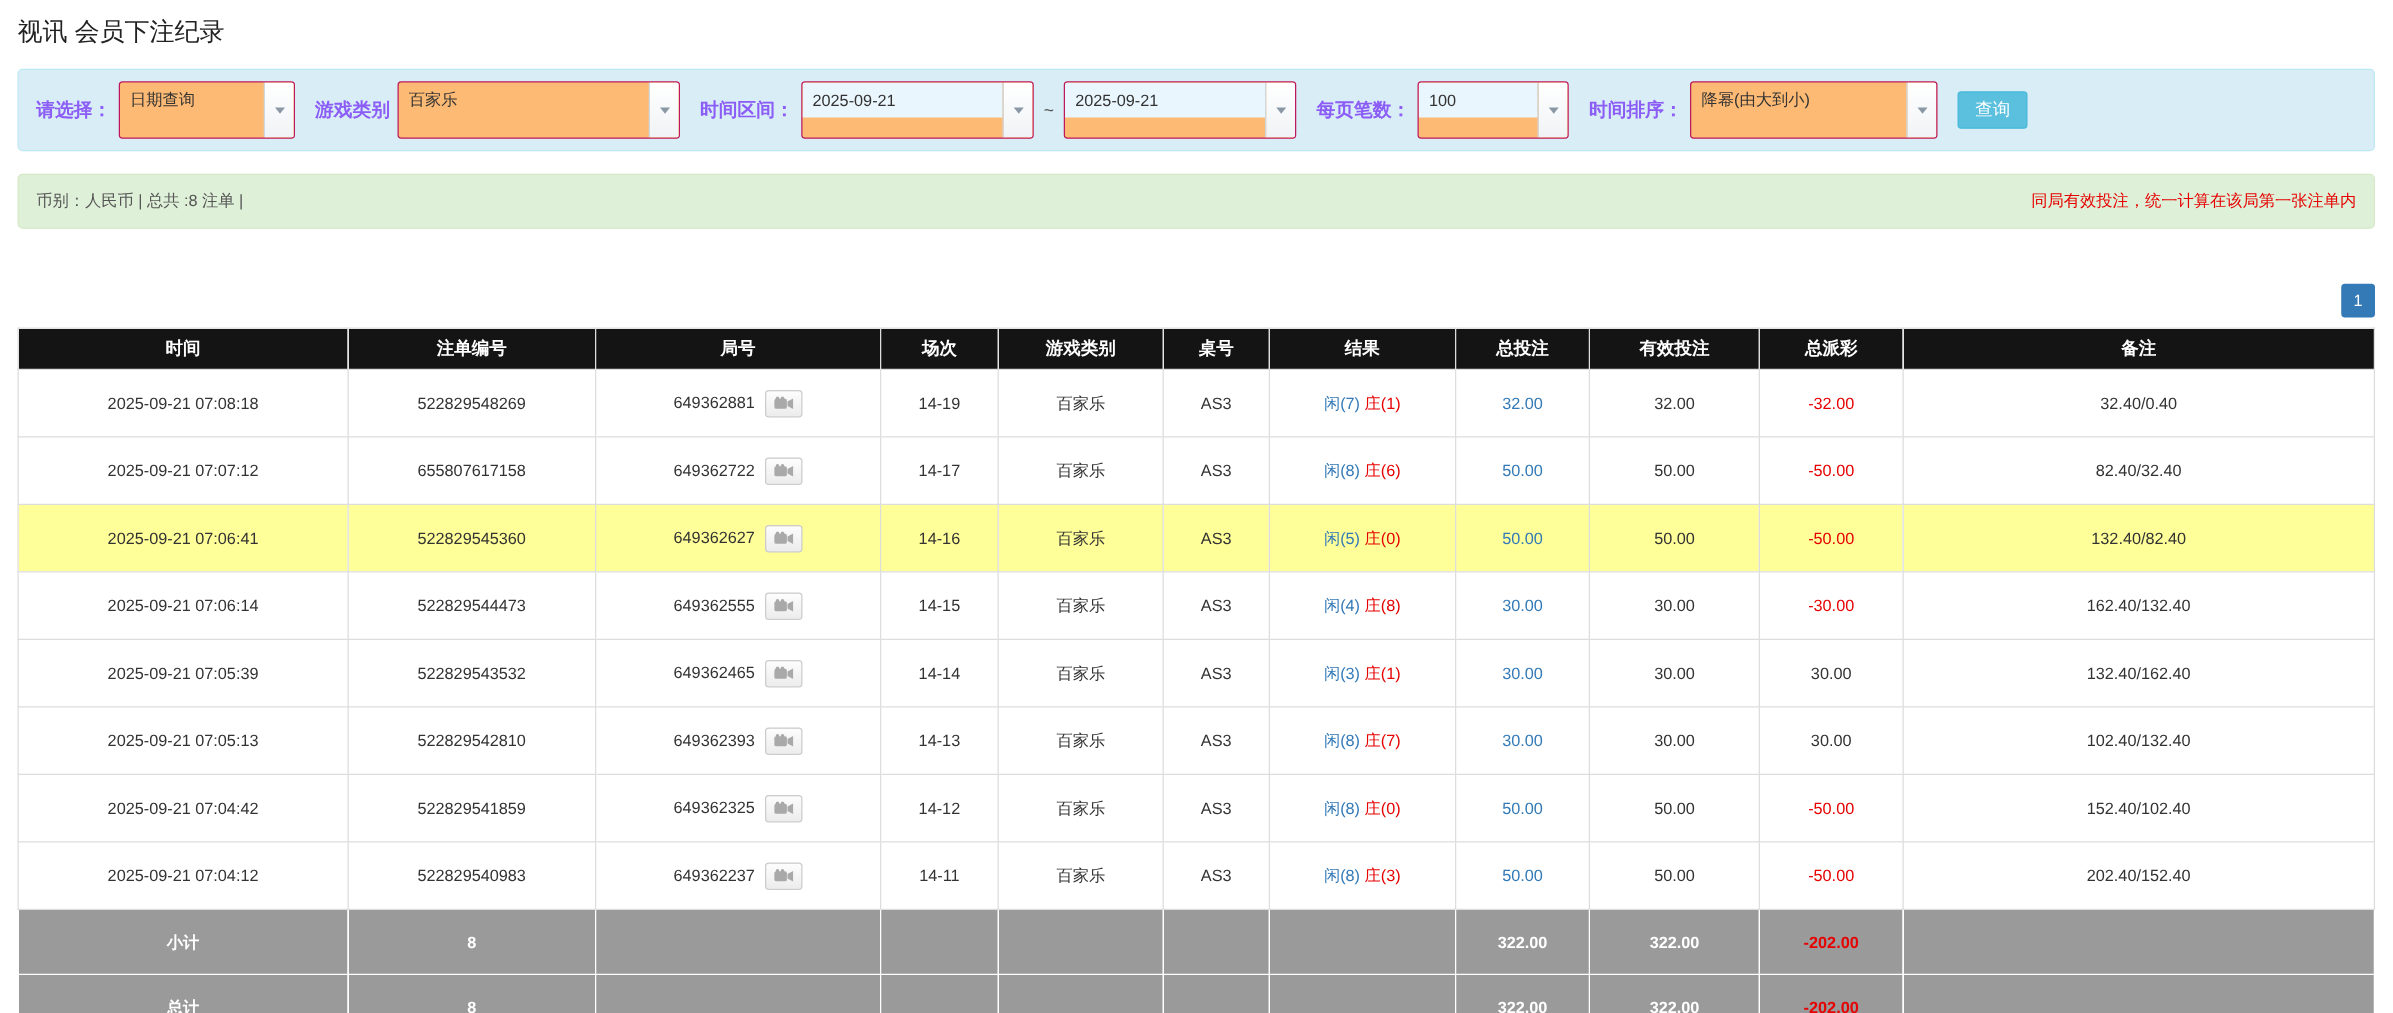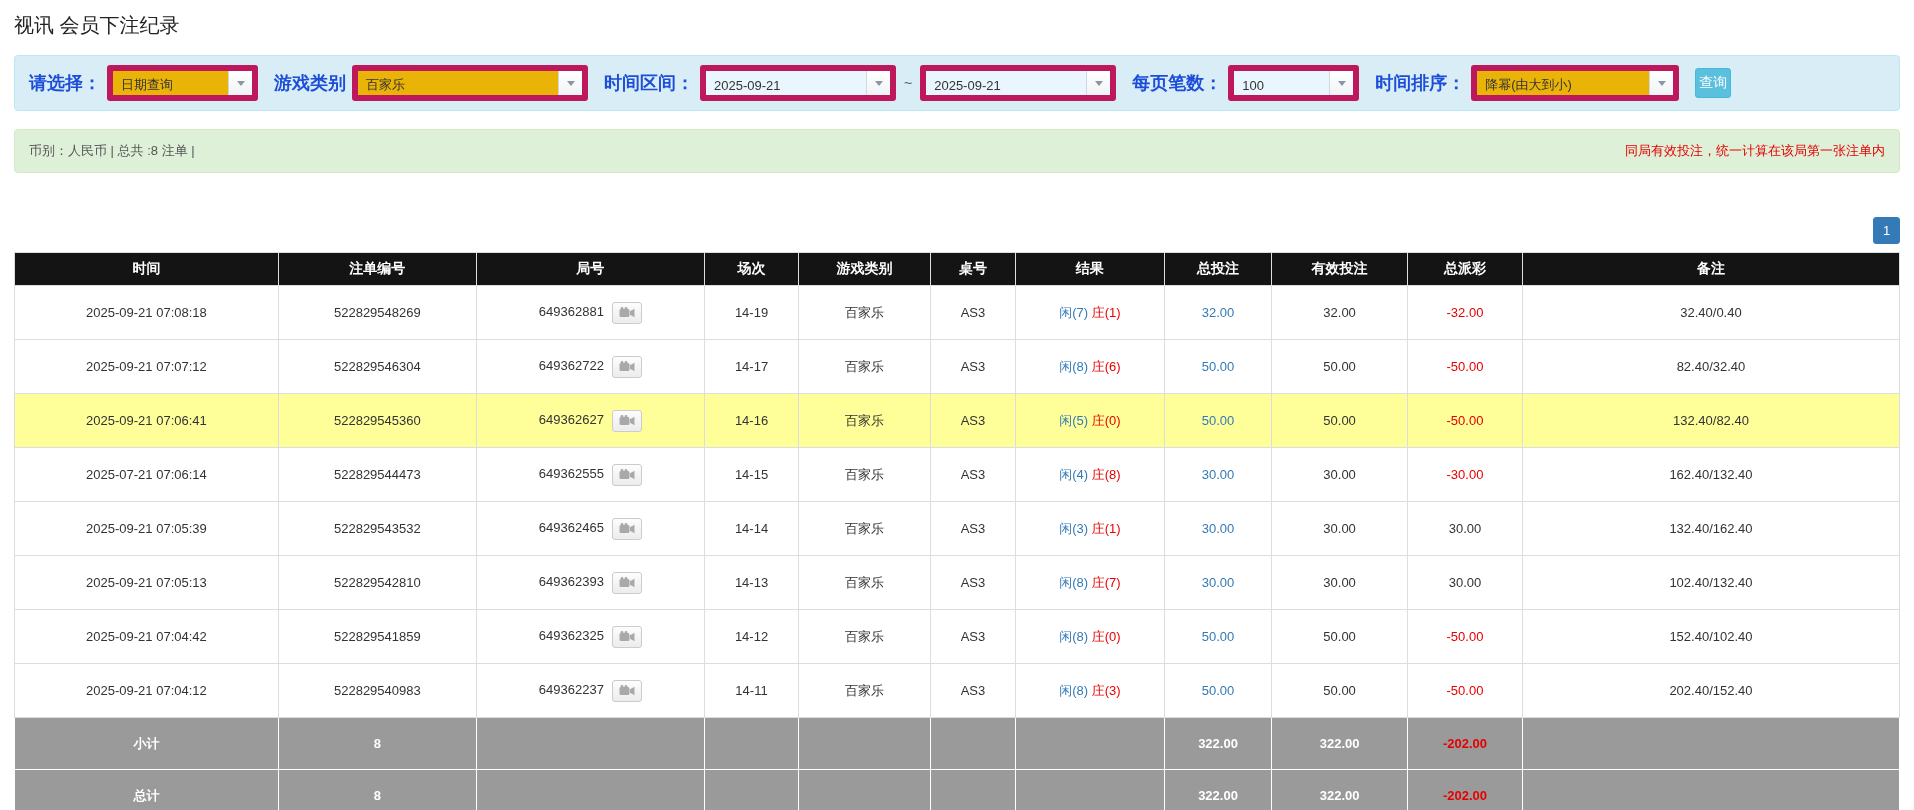--- a/index.html
+++ b/index.html
@@ -23,37 +23,37 @@
   
   .filter-bar{
     background:var(--filter-bg);
     border:1px solid var(--filter-border);
     border-radius:4px;
     padding:9px 14px;
     display:flex;align-items:center;
     margin-bottom:18px;
   }
   .fgroup{display:flex;align-items:center;margin-right:16px;}
-  .flabel{font-size:18px;font-weight:bold;color:#1d4ed8;margin-right:6px;white-space:nowrap;}
+  .flabel{font-size:15px;font-weight:bold;color:#8b5cf6;margin-right:6px;white-space:nowrap;}
   .tilde{font-size:14px;color:#555;margin:0 8px;}
-  .combo{display:inline-flex;height:36px;border:6px solid #be185d;border-radius:3px;background:#eab308;overflow:hidden;}
+  .combo{display:inline-flex;height:46px;border:1px solid #be185d;border-radius:3px;background:#fdba74;overflow:hidden;}
   .combo input{
     border:none;outline:none;background:transparent;
     padding:0 8px;font-size:13px;color:#333;height:28px;
     font-family:"Liberation Sans","DejaVu Sans",sans-serif;
   }
   .combo.tinted input{background:#e9f6fd;}
   .combo-btn{
     width:24px;border:none;border-left:1px solid #cfd8df;
     background:linear-gradient(#ffffff,#f0f3f5);
     display:flex;align-items:center;justify-content:center;cursor:pointer;padding:0;
   }
   .caret{width:0;height:0;border-left:4px solid transparent;border-right:4px solid transparent;border-top:5px solid #8a98a5;}
   .search-btn{
-    height:30px;padding:0 3px;border:1px solid #46b8da;border-radius:3px;
+    height:30px;padding:0 13px;border:1px solid #46b8da;border-radius:3px;
     background:var(--search-btn);color:#fff;font-size:14px;cursor:pointer;
     font-family:"Liberation Sans","DejaVu Sans",sans-serif;
   }
 
   
   .info-bar{
     background:var(--info-bg);
     border:1px solid var(--info-border);
     border-radius:4px;
     padding:12px 14px;
@@ -218,21 +218,21 @@
     <td>百家乐</td>
     <td>AS3</td>
     <td><span class="res-player">闲(7)</span> <span class="res-banker">庄(1)</span></td>
     <td class="blue">32.00</td>
     <td>32.00</td>
     <td class="neg">-32.00</td>
     <td>32.40/0.40</td>
   </tr>
         <tr>
     <td>2025-09-21 07:07:12</td>
-    <td>522829546304</td>
+    <td>655807617158</td>
     <td>
       <span>649362722</span><button class="cam-btn">
               <svg width="16" height="12" viewBox="0 0 16 12" aria-hidden="true">
                 <rect x="0.5" y="2" width="10" height="8" rx="1.5" fill="#a9a9a9"></rect>
                 <polygon points="11,4.2 15.5,1.8 15.5,10.2 11,7.8" fill="#a9a9a9"></polygon>
                 <circle cx="3" cy="1.5" r="1.4" fill="#a9a9a9"></circle>
                 <circle cx="7" cy="1.5" r="1.4" fill="#a9a9a9"></circle>
               </svg>
             </button>
     </td>
@@ -261,21 +261,21 @@
     <td>14-16</td>
     <td>百家乐</td>
     <td>AS3</td>
     <td><span class="res-player">闲(5)</span> <span class="res-banker">庄(0)</span></td>
     <td class="blue">50.00</td>
     <td>50.00</td>
     <td class="neg">-50.00</td>
     <td>132.40/82.40</td>
   </tr>
         <tr>
-    <td>2025-07-21 07:06:14</td>
+    <td>2025-09-21 07:06:14</td>
     <td>522829544473</td>
     <td>
       <span>649362555</span><button class="cam-btn">
               <svg width="16" height="12" viewBox="0 0 16 12" aria-hidden="true">
                 <rect x="0.5" y="2" width="10" height="8" rx="1.5" fill="#a9a9a9"></rect>
                 <polygon points="11,4.2 15.5,1.8 15.5,10.2 11,7.8" fill="#a9a9a9"></polygon>
                 <circle cx="3" cy="1.5" r="1.4" fill="#a9a9a9"></circle>
                 <circle cx="7" cy="1.5" r="1.4" fill="#a9a9a9"></circle>
               </svg>
             </button>

